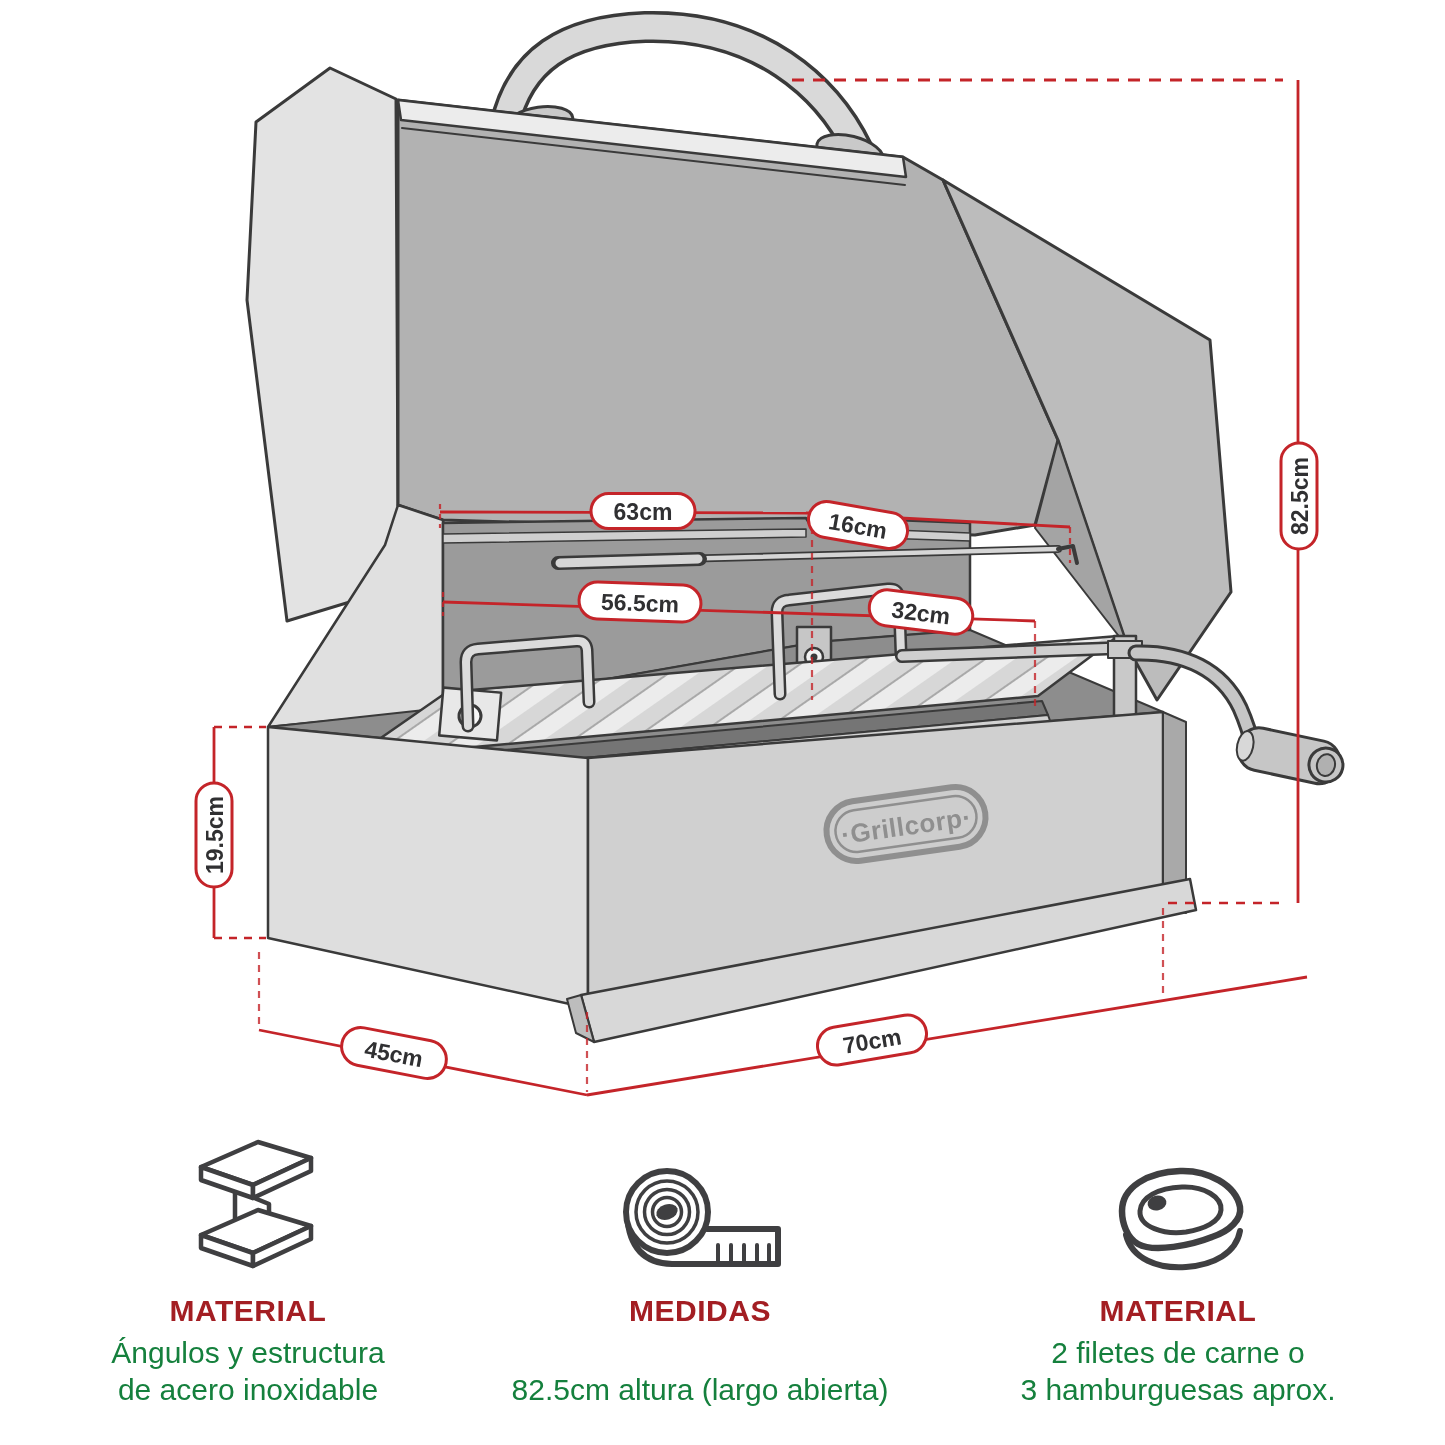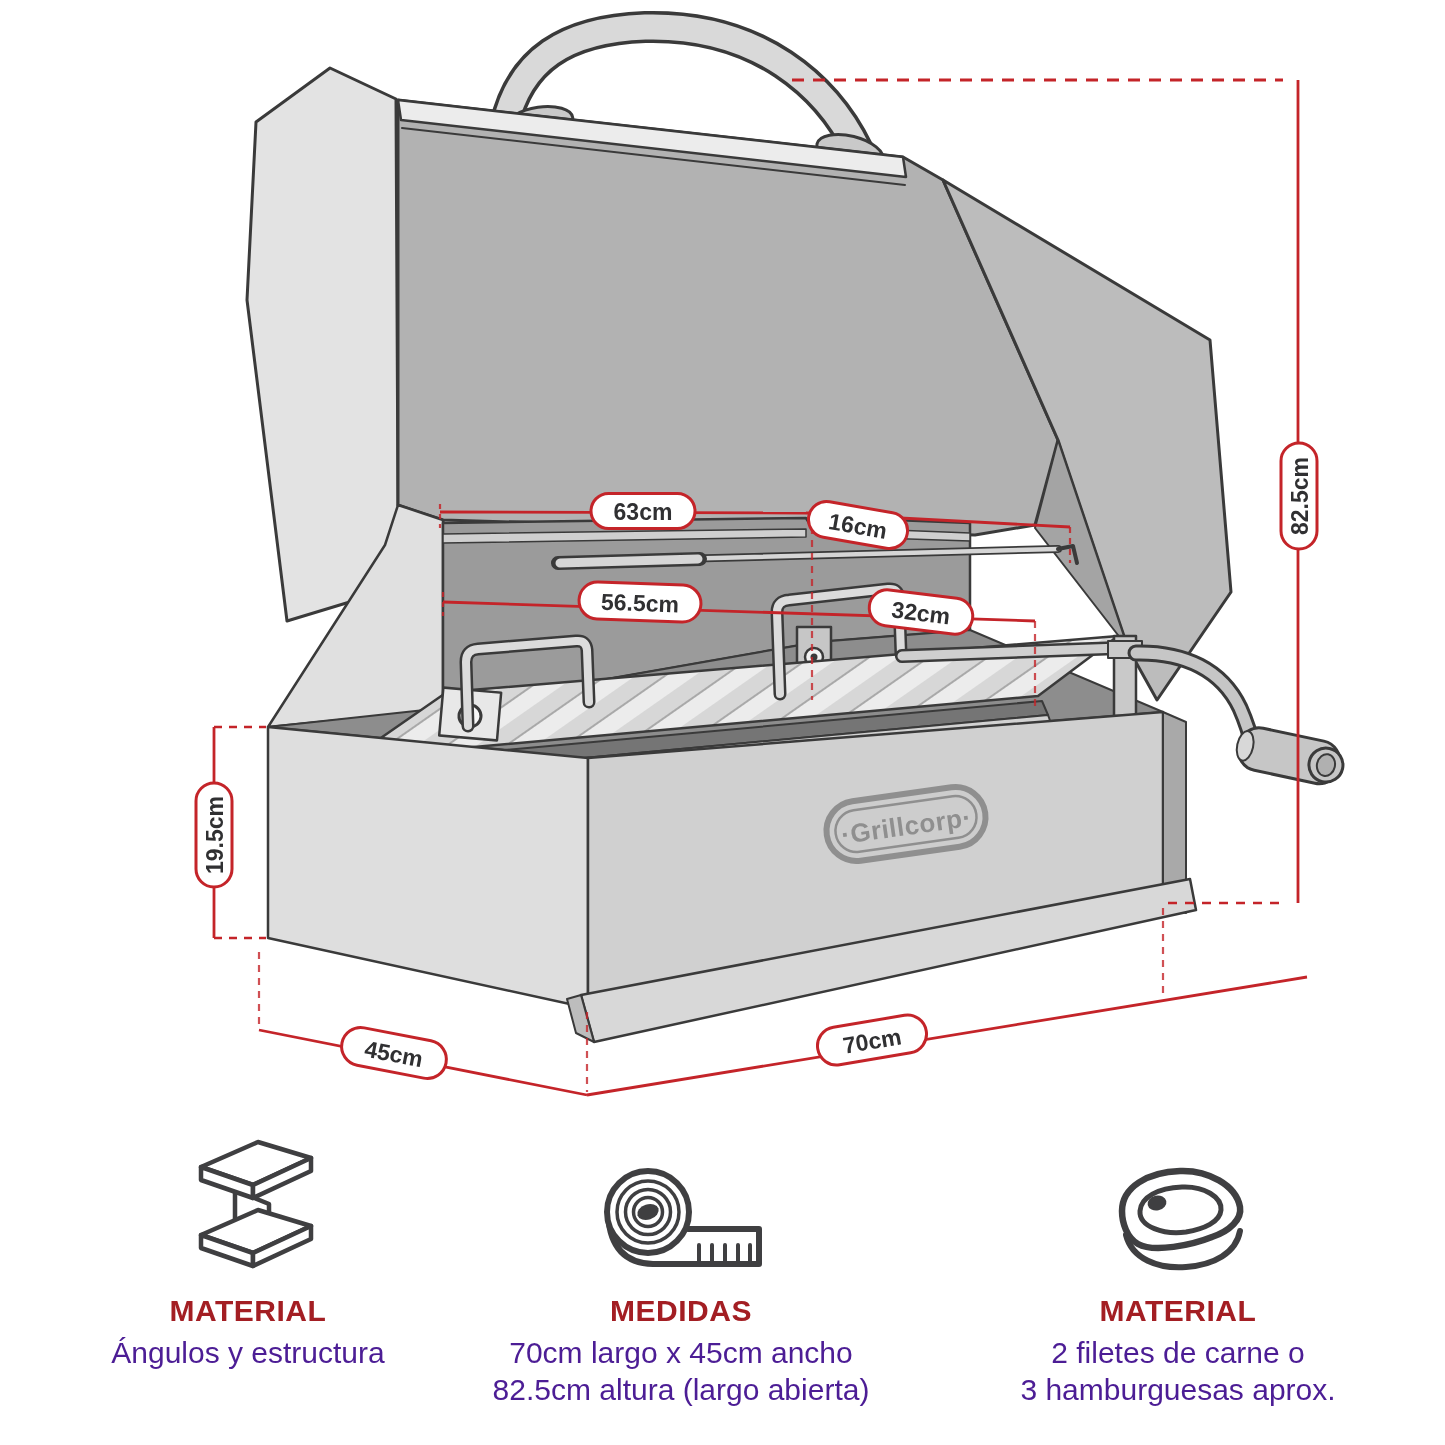--- a/index.html
+++ b/index.html
@@ -3,21 +3,21 @@
 <meta charset="utf-8">
 <style>
   html,body{margin:0;padding:0;background:#ffffff;}
   body{font-family:"Liberation Sans", sans-serif;}
   .canvas{position:relative;width:1445px;height:1445px;background:#fff;overflow:hidden;}
   .diagram-svg{position:absolute;left:0;top:0;}
   .sections{position:absolute;left:0;top:1128px;width:1445px;height:317px;}
   .section{position:absolute;width:420px;text-align:center;}
   .section .icon-wrap{height:152px;display:flex;align-items:flex-end;justify-content:center;}
   .section h3{margin:14px 0 6px 0;font-size:30px;font-weight:bold;color:#a31e23;letter-spacing:.5px;}
-  .section p{margin:4px;font-size:30px;line-height:37px;color:#4c1d95;font-weight:normal;text-align:center;}
+  .section p{margin:4px;font-size:30px;line-height:37px;color:#15803d;font-weight:normal;text-align:center;}
   svg text{font-family:"Liberation Sans", sans-serif;}
   .pill-label{font-size:23px;font-weight:bold;fill:#303032;}
 </style>
 </head>
 <body>
 
 <div class="canvas">
 
 <svg class="diagram-svg" width="1445" height="1445" viewBox="0 0 1445 1445">
   <defs>
@@ -190,43 +190,43 @@
         <path d="M72,55 L72,104 L106,118 L106,69 Z"></path>
         <path d="M38,100 L95,75 L148,91 L90,118 Z"></path>
         <path d="M38,100 L90,118 L90,131 L38,113 Z"></path>
         <path d="M90,118 L148,91 L148,104 L90,131 Z"></path>
         <path d="M38,32 L95,7 L148,23 L90,50 Z"></path>
         <path d="M38,32 L90,50 L90,63 L38,45 Z"></path>
         <path d="M90,50 L148,23 L148,36 L90,63 Z"></path>
       </svg>
     </div>
     <h3>MATERIAL</h3>
-    <p><span>Ángulos y estructura</span><br></p>
+    <p><span>Ángulos y estructura</span><br><span>de acero inoxidable</span></p>
   </div>
 
-  <div class="section" style="left:471px">
+  <div class="section" style="left:490px">
     <div class="icon-wrap">
       <svg width="180" height="120" viewBox="0 0 180 120" fill="#ffffff" stroke="#3f3f41" stroke-linejoin="round" stroke-linecap="round">
         <path d="M17,55 Q20,103 62,104 L168,104 L168,69 L97,69" stroke-width="6"></path>
         <g stroke-width="4">
           <line x1="108" y1="85" x2="108" y2="101"></line>
           <line x1="121" y1="85" x2="121" y2="101"></line>
           <line x1="134" y1="85" x2="134" y2="101"></line>
           <line x1="147" y1="85" x2="147" y2="101"></line>
           <line x1="159" y1="85" x2="159" y2="101"></line>
         </g>
         <circle cx="57" cy="52" r="41" stroke-width="6"></circle>
         <circle cx="57" cy="52" r="31" stroke-width="3.5"></circle>
         <circle cx="57" cy="52" r="22.5" stroke-width="3.5"></circle>
         <circle cx="57" cy="52" r="14.5" stroke-width="3.5"></circle>
         <ellipse cx="57" cy="52" rx="11" ry="7.5" transform="rotate(-18 57 52)" fill="#3f3f41" stroke="none"></ellipse>
       </svg>
     </div>
     <h3>MEDIDAS</h3>
-    <p><span>70cm largo x 45cm ancho</span><br><span>82.5cm altura (largo abierta)</span></p>
+    <p><br><span>82.5cm altura (largo abierta)</span></p>
   </div>
 
   <div class="section" style="left:968px">
     <div class="icon-wrap">
       <svg width="165" height="125" viewBox="0 0 165 125" fill="#ffffff" stroke="#3f3f41" stroke-linejoin="round" stroke-linecap="round">
         <path d="M30,80 C36,104 62,114 90,112 C118,110 140,98 144,76" fill="none" stroke-width="6"></path>
         <path d="M26,56 C26,32 52,17 84,16 C112,15 140,30 144,52 C146,64 134,76 116,82 C96,90 58,98 42,89 C31,83 26,68 26,56 Z" stroke-width="6.5"></path>
         <path d="M44,56 C45,42 62,33 86,32 C108,31 126,42 125,55 C124,67 108,74 90,77 C68,80 43,72 44,56 Z" fill="none" stroke-width="5"></path>
         <ellipse cx="61" cy="48" rx="9.5" ry="7.5" transform="rotate(-12 61 48)" fill="#3f3f41" stroke="none"></ellipse>
       </svg>

